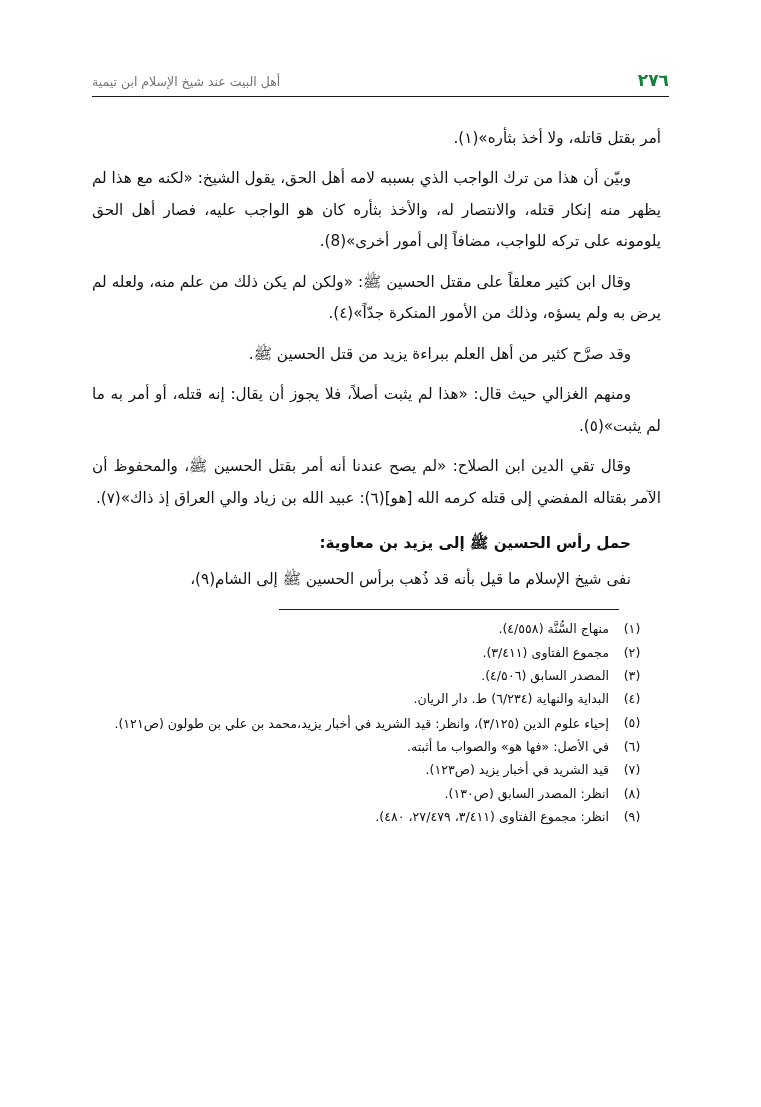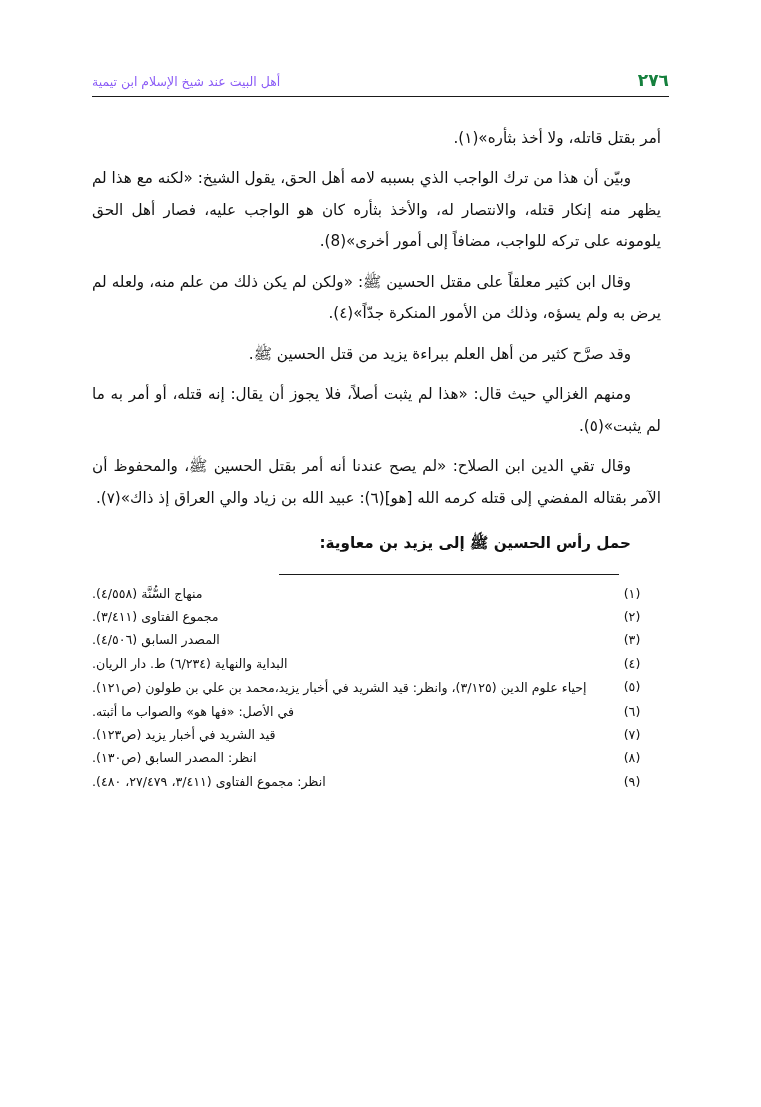--- a/index.html
+++ b/index.html
@@ -26,21 +26,21 @@
   .header {
     display: flex;
     flex-direction: row;
     align-items: baseline;
     justify-content: space-between;
     margin-bottom: 6px;
   }
   .header-title {
     font-size: 12.5px;
     letter-spacing: 0px;
-    color: #8b5cf6;
+    color: #737373;
     white-space: nowrap;
   }
   .header-page-number {
     font-size: 17px;
     font-weight: bold;
     color: #15803d;
     letter-spacing: 1px;
   }
   .header-rule {
     border: none;
@@ -86,21 +86,21 @@
     align-items: flex-start;
     margin-bottom: 1px;
   }
   .fn-num {
     flex: 0 0 46px;
     text-align: center;
     white-space: nowrap;
   }
   .fn-text {
     flex: 1 1 auto;
-    text-align: left;
+    text-align: right;
   }
   .fn-text.two-line {
     line-height: 1.85;
   }
 </style>
 </head>
 <body>
 
 <div class="page">
 
@@ -111,20 +111,21 @@
   <hr class="header-rule">
 
   <div class="body-text">
     <p class="para no-indent">أمر بقتل قاتله، ولا أخذ بثأره»(١).</p>
     <p class="para">وبيّن أن هذا من ترك الواجب الذي بسببه لامه أهل الحق، يقول الشيخ: «لكنه مع هذا لم يظهر منه إنكار قتله، والانتصار له، والأخذ بثأره كان هو الواجب عليه، فصار أهل الحق يلومونه على تركه للواجب، مضافاً إلى أمور أخرى»(8).</p>
     <p class="para">وقال ابن كثير معلقاً على مقتل الحسين ﷺ: «ولكن لم يكن ذلك من علم منه، ولعله لم يرض به ولم يسؤه، وذلك من الأمور المنكرة جدّاً»(٤).</p>
     <p class="para">وقد صرَّح كثير من أهل العلم ببراءة يزيد من قتل الحسين ﷺ.</p>
     <p class="para">ومنهم الغزالي حيث قال: «هذا لم يثبت أصلاً، فلا يجوز أن يقال: إنه قتله، أو أمر به ما لم يثبت»(٥).</p>
     <p class="para">وقال تقي الدين ابن الصلاح: «لم يصح عندنا أنه أمر بقتل الحسين ﷺ، والمحفوظ أن الآمر بقتاله المفضي إلى قتله كرمه الله [هو](٦): عبيد الله بن زياد والي العراق إذ ذاك»(٧).</p>
     <p class="para heading">حمل رأس الحسين ﷺ إلى يزيد بن معاوية:</p>
+    <p class="para">نفى شيخ الإسلام ما قيل بأنه قد ذُهب برأس الحسين ﷺ إلى الشام(٩)،</p>
   </div>
 
   <hr class="footnote-sep">
 
   <div class="footnotes">
     <div class="fn-row">
       <span class="fn-num">(١)</span>
       <span class="fn-text">منهاج السُّنَّة (٤/٥٥٨).</span>
     </div>
     <div class="fn-row">

